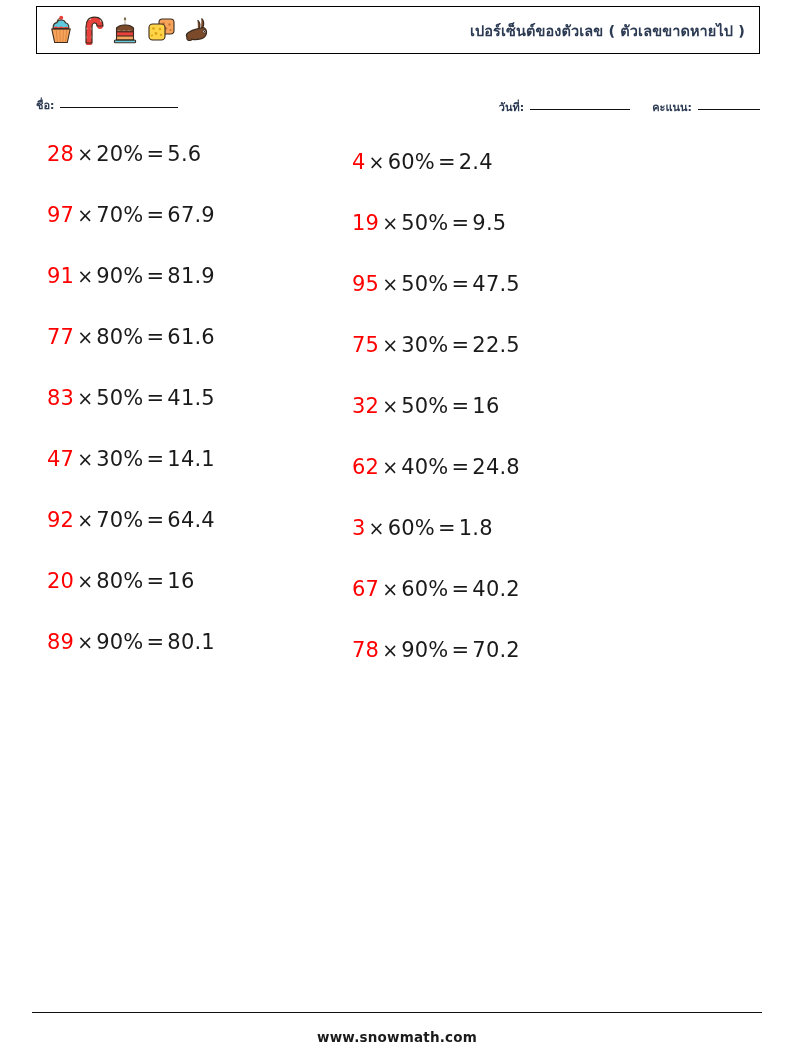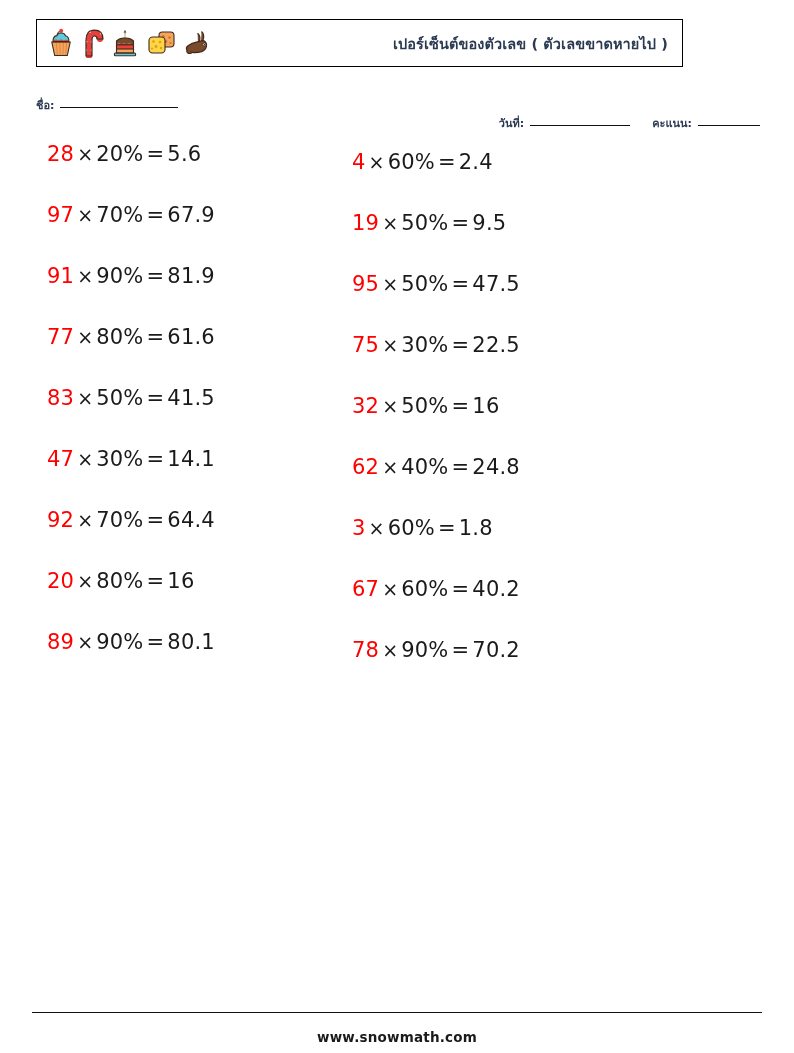--- a/index.html
+++ b/index.html
@@ -13,22 +13,22 @@
     position: relative;
     font-family: "DejaVu Sans", "Liberation Sans", sans-serif;
     color: #1a1a1a;
     overflow: hidden;
   }
 
   
   .header-box {
     position: absolute;
     left: 36px;
-    top: 19px;
-    width: 647px;
+    top: 6px;
+    width: 724px;
     height: 48px;
     border: 1px solid #000000;
     box-sizing: border-box;
     display: flex;
   }
   .icon-strip {
     display: flex;
     align-items: center;
     gap: 6px;
     padding-left: 10px;
@@ -53,21 +53,21 @@
     position: absolute;
     left: 36px;
     top: 96px;
     width: 724px;
     height: 24px;
     font-size: 11px;
     color: #2b3a52;
     font-weight: 600;
   }
   .meta-left { position: absolute; left: 0; top: 0; display: flex; align-items: baseline; }
-  .meta-right { position: absolute; right: 0; top: 18px; display: flex; align-items: baseline; }
+  .meta-right { position: absolute; right: 0; top: 2px; display: flex; align-items: baseline; }
   .meta-label { white-space: nowrap; }
   .rule {
     display: inline-block;
     border-bottom: 1.6px solid #111111;
     height: 1px;
     margin-left: 6px;
     position: relative;
     top: -1px;
   }
   .rule-name  { width: 118px; }

